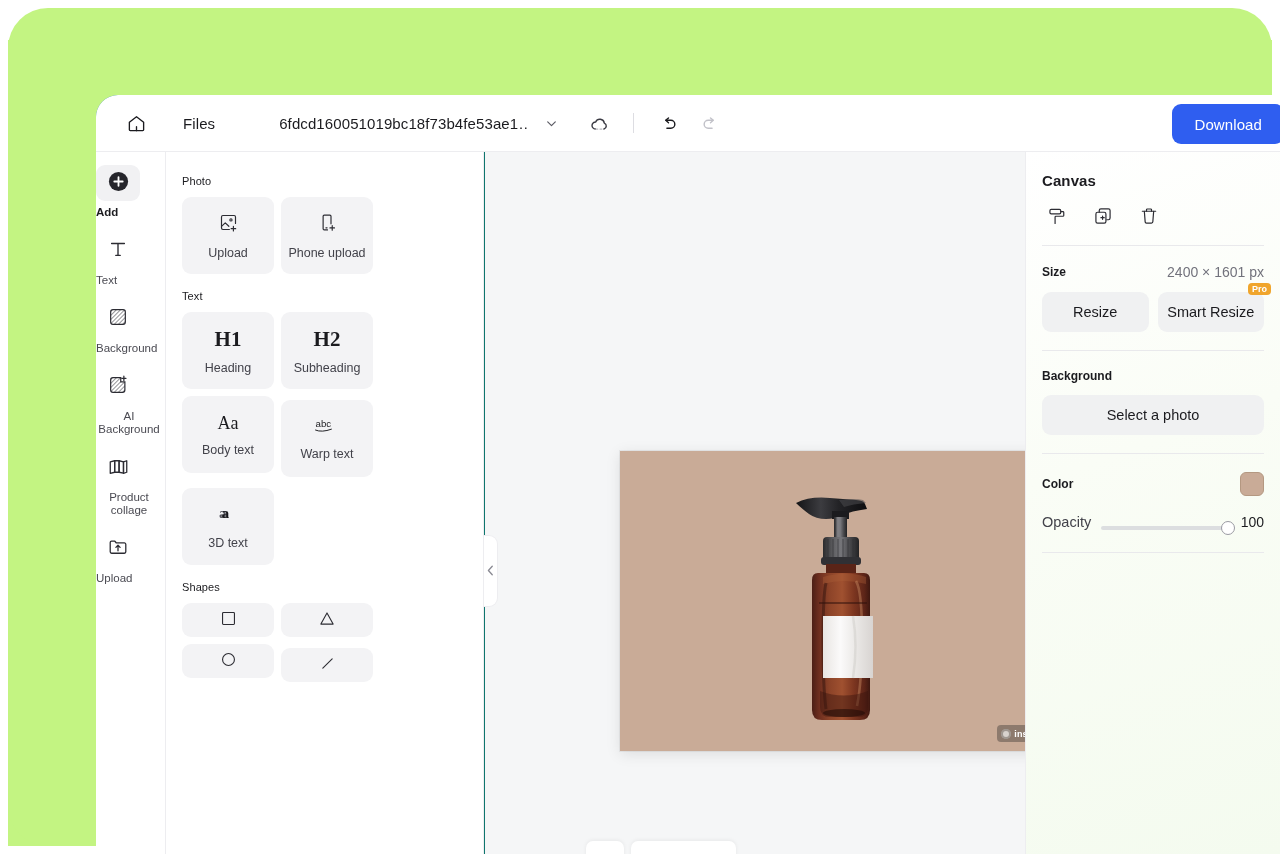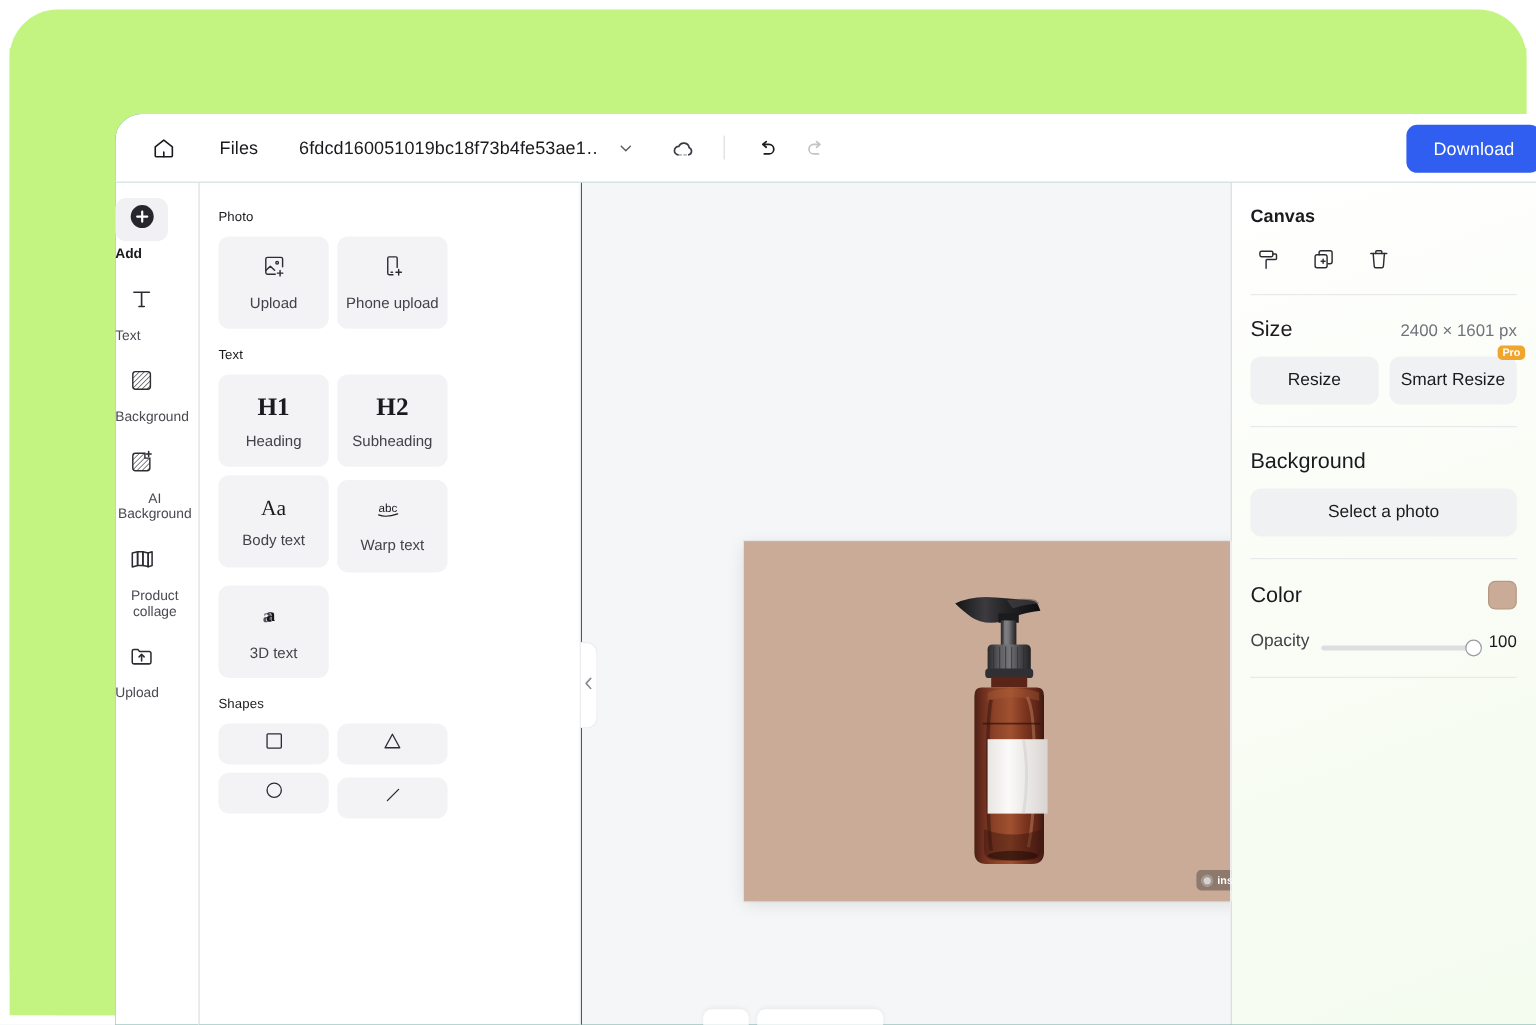--- a/index.html
+++ b/index.html
@@ -49,21 +49,21 @@
     width: 30px; height: 30px;
     display: flex; align-items: center; justify-content: center;
     cursor: pointer;
   }
   .tb-files {
     margin-left: 32px;
     font-size: 15px; color: #1b1b1f; cursor: pointer;
     letter-spacing: .1px;
   }
   .tb-title {
-    margin-left: 34px;
+    margin-left: 64px;
     font-size: 15px; color: #1b1b1f;
     max-width: 250px; white-space: nowrap; overflow: hidden;
     letter-spacing: .1px;
   }
   .tb-caret {
     margin-left: 12px; width: 20px; height: 20px;
     display: flex; align-items: center; justify-content: center;
     cursor: pointer;
   }
   .tb-cloud {
@@ -215,21 +215,21 @@
   .insp-icon-btn {
     width: 26px; height: 26px;
     display: flex; align-items: center; justify-content: center;
     cursor: pointer;
   }
   .insp-divider { height: 1px; background: #e9e9ec; }
   .insp-row {
     display: flex; align-items: center; justify-content: space-between;
     padding: 18px 0 0 0;
   }
-  .insp-label { font-size: 18px; font-weight: normal; color: #1b1b1f; }
+  .insp-label { font-size: 12px; font-weight: bold; color: #1b1b1f; }
   .insp-value { font-size: 14px; color: #72727c; }
   .btn-row { display: flex; gap: 9px; padding: 12px 0 18px; }
   .gbtn {
     flex: 1; height: 40px;
     background: #f0f1f2; border: none; border-radius: 9px;
     font-family: "Liberation Sans", sans-serif;
     font-size: 14.5px; color: #1b1b1f; cursor: pointer;
     position: relative;
   }
   .pro-badge {

